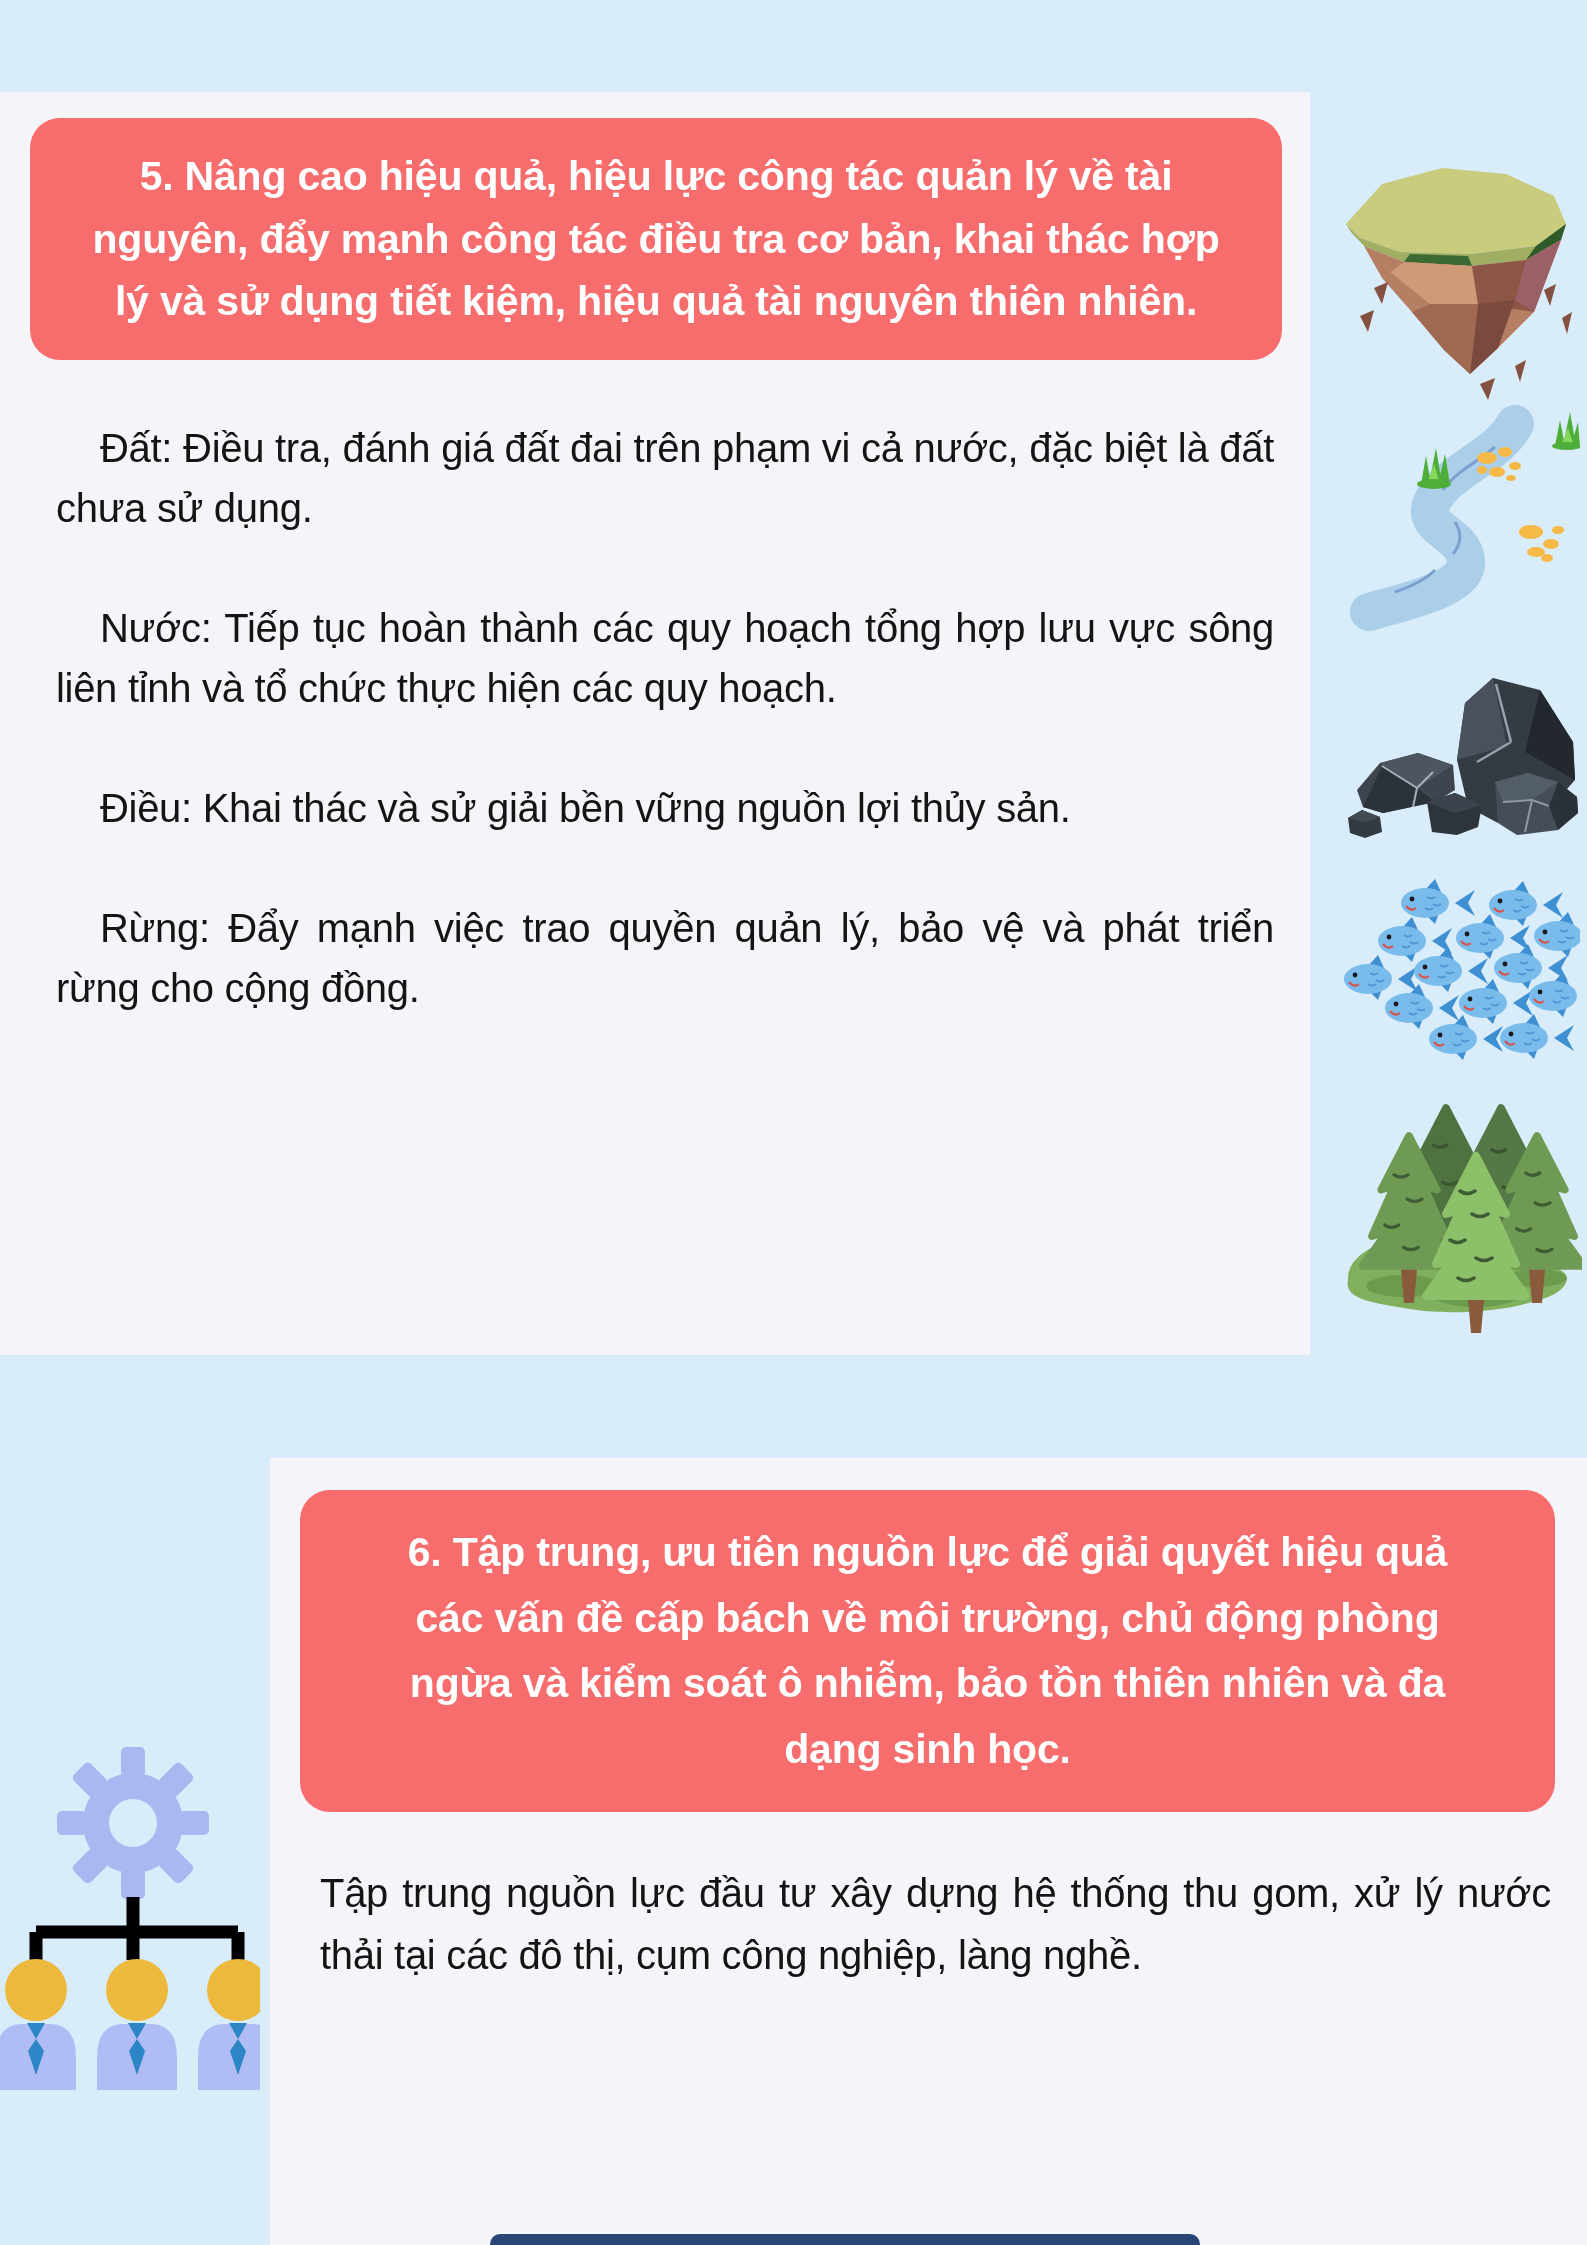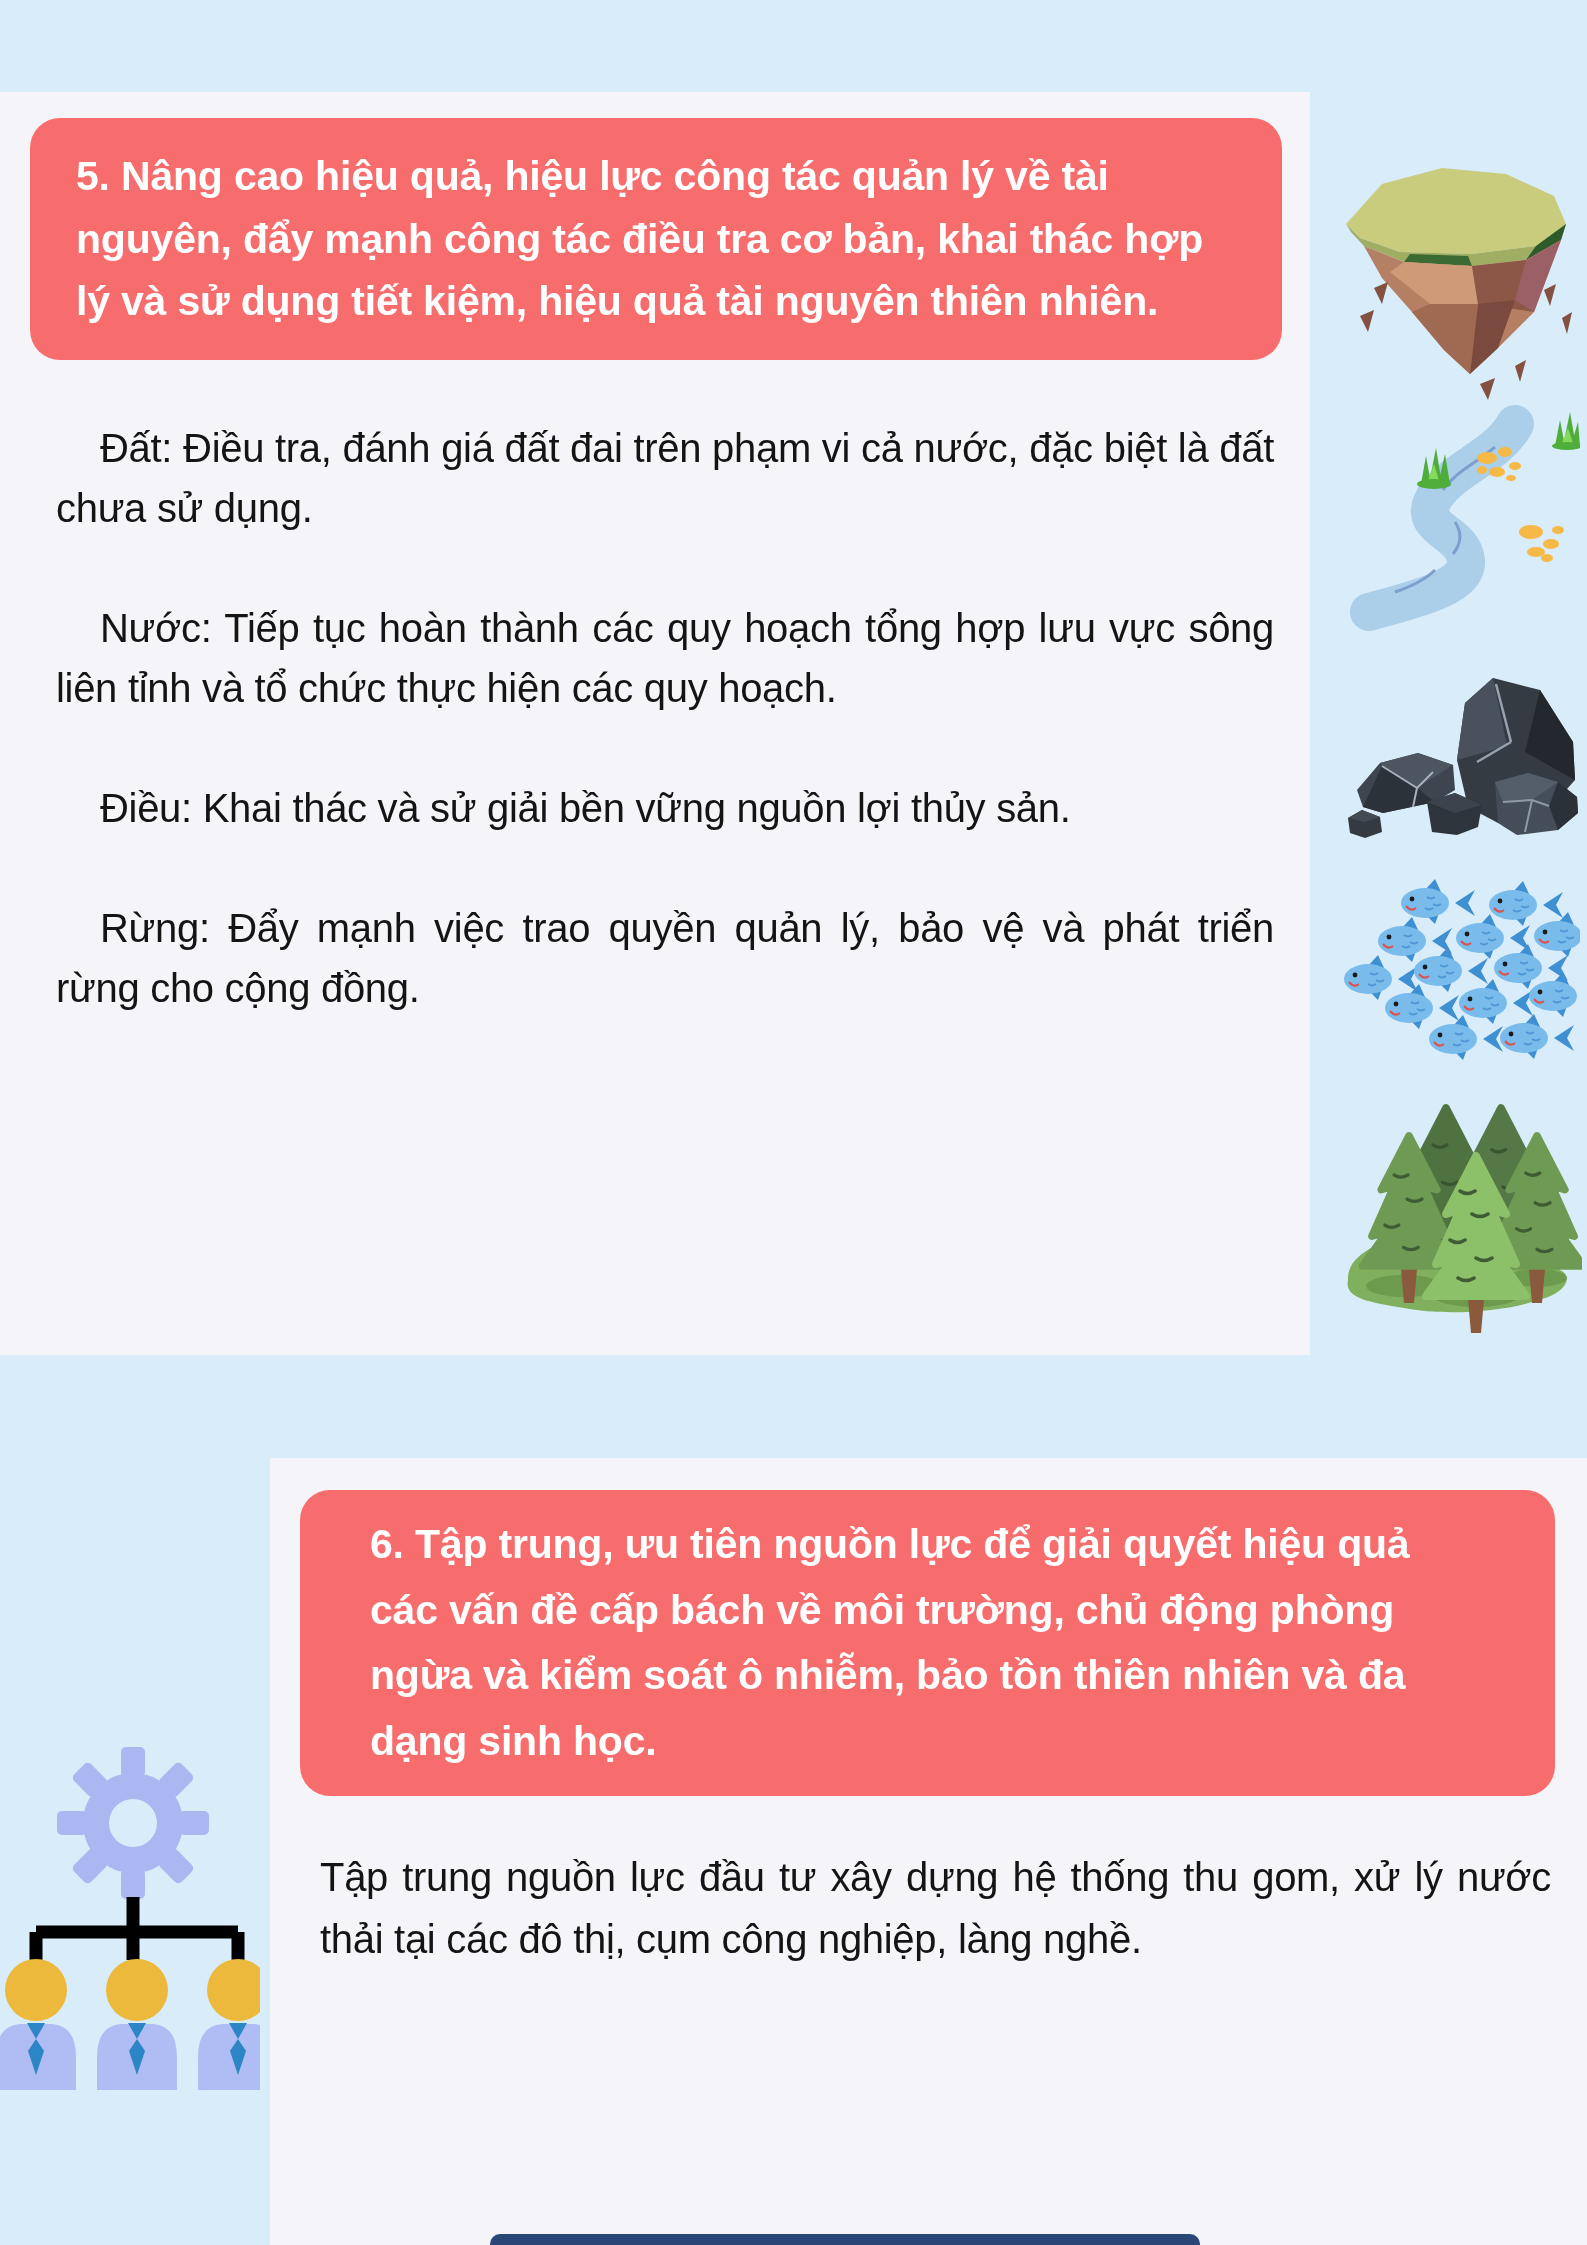--- a/index.html
+++ b/index.html
@@ -7,25 +7,25 @@
   }
   *{margin:0;padding:0;box-sizing:border-box;}
   body{font-family:"Liberation Sans","DejaVu Sans",sans-serif;background:#fff;}
   .page{position:relative;width:1587px;height:2245px;background:var(--bg);overflow:hidden;}
 
   .panel{position:absolute;background:var(--panel);}
   .panel-5{left:0;top:92px;width:1310px;height:1263px;}
   .panel-6{left:270px;top:1458px;width:1317px;height:787px;}
 
   .red-header{
-    background:var(--accent);color:#fff;font-weight:bold;
+    background:var(--accent);color:#fff;font-weight:bold;text-align:center;
     border-radius:30px;letter-spacing:-0.2px;
   }
   .red-header.h5{margin:26px 28px 0 30px;padding:27px 46px;font-size:41px;line-height:1.53;}
-  .red-header.h6{margin:32px 32px 0 30px;padding:22px 70px;font-size:41px;line-height:1.6;}
+  .red-header.h6{margin:32px 32px 0 30px;padding:30px 70px;font-size:41px;line-height:1.6;}
 
   .body-text{color:var(--ink);font-size:40px;line-height:1.5;text-align:justify;letter-spacing:-0.3px;}
   .body-5{margin:58px 36px 0 56px;}
   .body-5 p{margin-bottom:60px;}
   .body-5 p:last-child{margin-bottom:0;}
   .body-6{margin:50px 36px 0 50px;line-height:1.55;}
   .body-6 p{margin-bottom:58px;}
   .lead{font-weight:normal;margin-left:44px;}
 
   .icon{position:absolute;}

